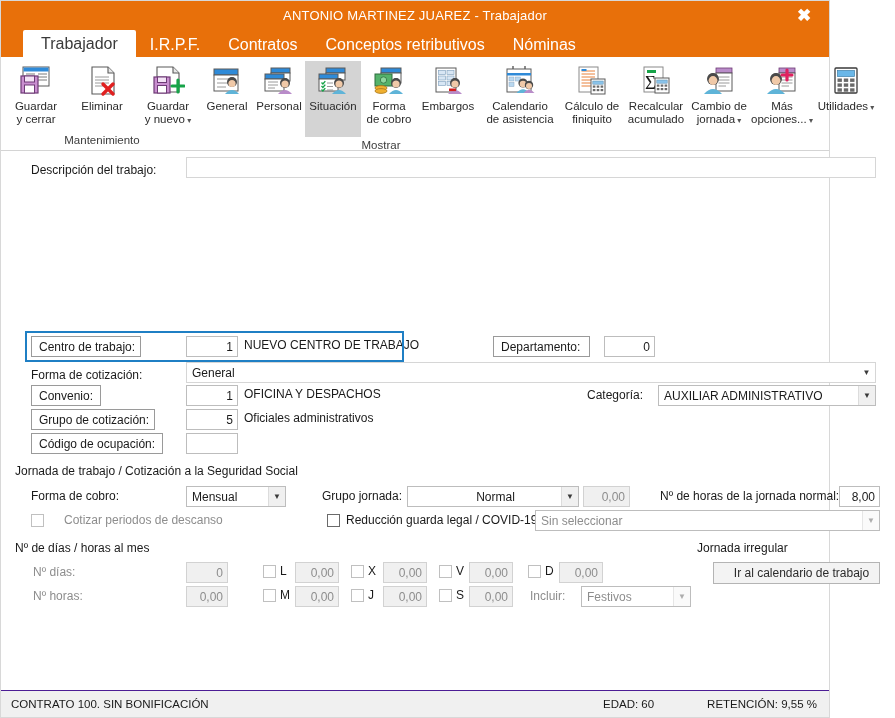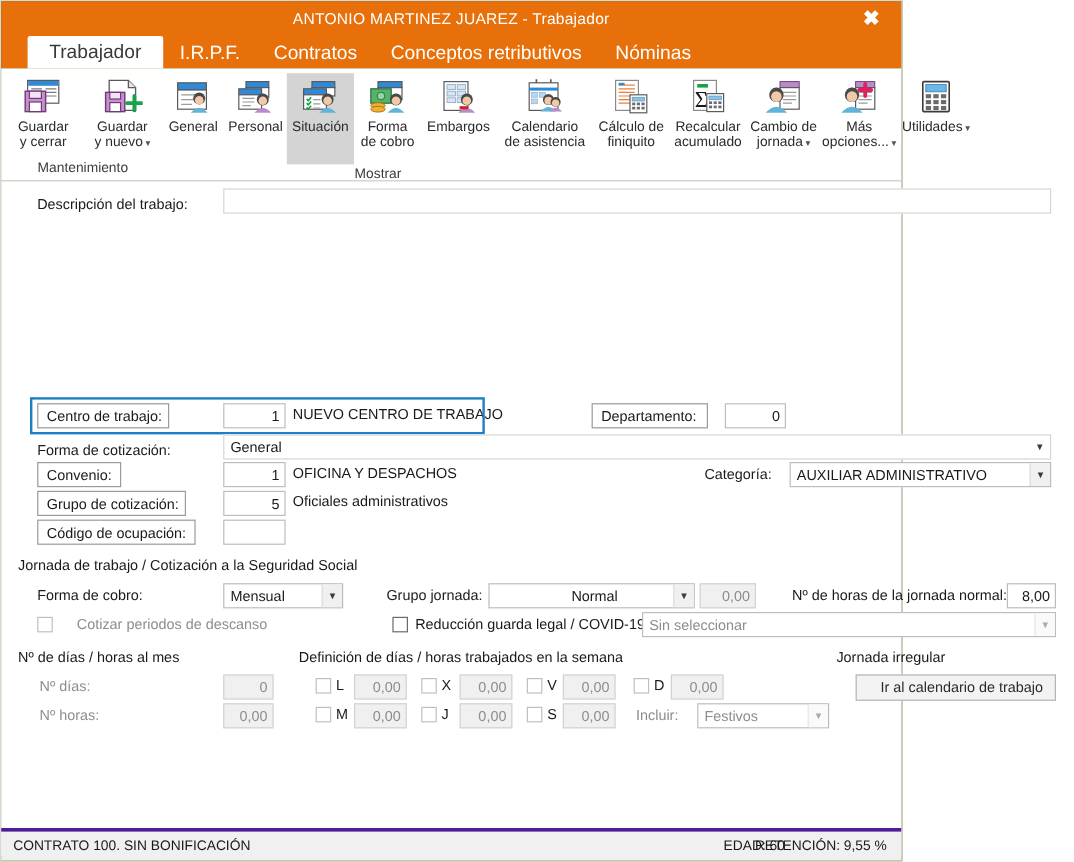--- a/index.html
+++ b/index.html
@@ -7,22 +7,22 @@
     margin: 0; padding: 0;
     width: 895px; height: 718px;
     overflow: hidden;
     background: #ffffff;
     font-family: "Liberation Sans", sans-serif;
     font-size: 12px;
     color: #1a1a1a;
   }
   #app {
     position: relative;
-    width: 752px; height: 718px;
-    background: #4d7c0f;
+    width: 830px; height: 718px;
+    background: #0369a1;
     border: 1px solid #d8d8d8;
   }
 
   
   .titlebar {
     position: relative;
     height: 29px;
     background: #e8700a;
     display: flex;
     align-items: center;
@@ -207,21 +207,21 @@
     padding: 0 10px;
     cursor: pointer;
     white-space: nowrap;
   }
 
   
   .statusbar {
     position: absolute; left: 0; right: 0; bottom: 0;
     height: 27px;
     background: #f0f0f0;
-    border-top: 3px solid #4c1d95;
+    border-top: 1px solid #4c1d95;
     display: flex; align-items: center;
     font-size: 11.5px;
     color: #1a1a1a;
   }
   .sb-left { position:absolute; left: 10px; white-space: nowrap; }
   .sb-mid  { position:absolute; left: 602px; white-space: nowrap; }
   .sb-right{ position:absolute; right: 12px; white-space: nowrap; padding-left: 36px; }
 </style>
 </head>
 <body>
@@ -261,20 +261,39 @@
               </g>
               <rect x="2" y="11" width="17" height="17" fill="#c98fd0" stroke="#6e3b76" stroke-width="1.2"></rect>
               <rect x="5.5" y="11" width="10" height="6" fill="#f3e2f5" stroke="#6e3b76" stroke-width="1"></rect>
               <rect x="5.5" y="20" width="10" height="8" fill="#fff" stroke="#6e3b76" stroke-width="1"></rect>
             </svg>
           </div>
           <div class="lbl">Guardar
 y cerrar</div>
         </div>
 
+        <div class="rbtn">
+          <div class="ico">
+            <svg width="34" height="32" viewBox="0 0 34 32">
+              <path d="M7 2 H23 L29 8 V29 H7 Z" fill="#fff" stroke="#5a5a5a" stroke-width="1.1"></path>
+              <path d="M23 2 L23 8 L29 8" fill="#e8e8e8" stroke="#5a5a5a" stroke-width="1.1"></path>
+              <g stroke="#9a9a9a" stroke-width="1">
+                <line x1="10" y1="12" x2="24" y2="12"></line>
+                  <line x1="10" y1="15" x2="24" y2="15"></line>
+                <line x1="10" y1="18" x2="24" y2="18"></line>
+                  <line x1="10" y1="21" x2="20" y2="21"></line>
+              </g>
+              <g stroke="#e02020" stroke-width="3.4" stroke-linecap="round">
+                <line x1="18" y1="19" x2="28" y2="29"></line>
+                  <line x1="28" y1="19" x2="18" y2="29"></line>
+              </g>
+            </svg>
+          </div>
+          <div class="lbl">Eliminar</div>
+        </div>
 
         <div class="rbtn">
           <div class="ico">
             <svg width="34" height="32" viewBox="0 0 34 32">
               <path d="M6 2 H22 L28 8 V27 H6 Z" fill="#fff" stroke="#5a5a5a" stroke-width="1.1"></path>
               <path d="M22 2 L22 8 L28 8" fill="#e8e8e8" stroke="#5a5a5a" stroke-width="1.1"></path>
               <rect x="3" y="12" width="16" height="16" fill="#c98fd0" stroke="#6e3b76" stroke-width="1.2"></rect>
               <rect x="6.5" y="12" width="9" height="5.5" fill="#f3e2f5" stroke="#6e3b76" stroke-width="1"></rect>
               <rect x="6.5" y="20.5" width="9" height="7.5" fill="#fff" stroke="#6e3b76" stroke-width="1"></rect>
               <g stroke="#17a349" stroke-width="3.2" stroke-linecap="round">
@@ -631,21 +650,20 @@
       <span>Sin seleccionar</span>
       <span class="arrowbox">▼</span>
     </div>
 
     <div class="section-title" style="left:14px; top:390px;">Nº de días / horas al mes</div>
     <div style="position:absolute; left:32px; top:414px;" class="lbl-dim">Nº días:</div>
     <input class="inp num ro" style="position: absolute; left: 185px; top: 411px; width: 42px;" readonly="" value="0">
     <div style="position:absolute; left:32px; top:438px;" class="lbl-dim">Nº horas:</div>
     <input class="inp num ro" style="position: absolute; left: 185px; top: 435px; width: 42px;" readonly="" value="0,00">
 
-    <div class="section-title" style="left:248px; top:390px;">Definición de días / horas trabajados en la semana</div>
 
     <div style="position:absolute; left:262px; top:413px; display:flex; align-items:center; gap:4px;">
       <span class="cbox dim"></span>
       <span class="lbl-plain" style="width:12px;">L</span>
     </div>
     <input class="inp num ro" style="position: absolute; left: 294px; top: 411px; width: 44px;" readonly="" value="0,00">
     <div style="position:absolute; left:262px; top:437px; display:flex; align-items:center; gap:4px;">
       <span class="cbox dim"></span>
       <span class="lbl-plain" style="width:12px;">M</span>
     </div>

